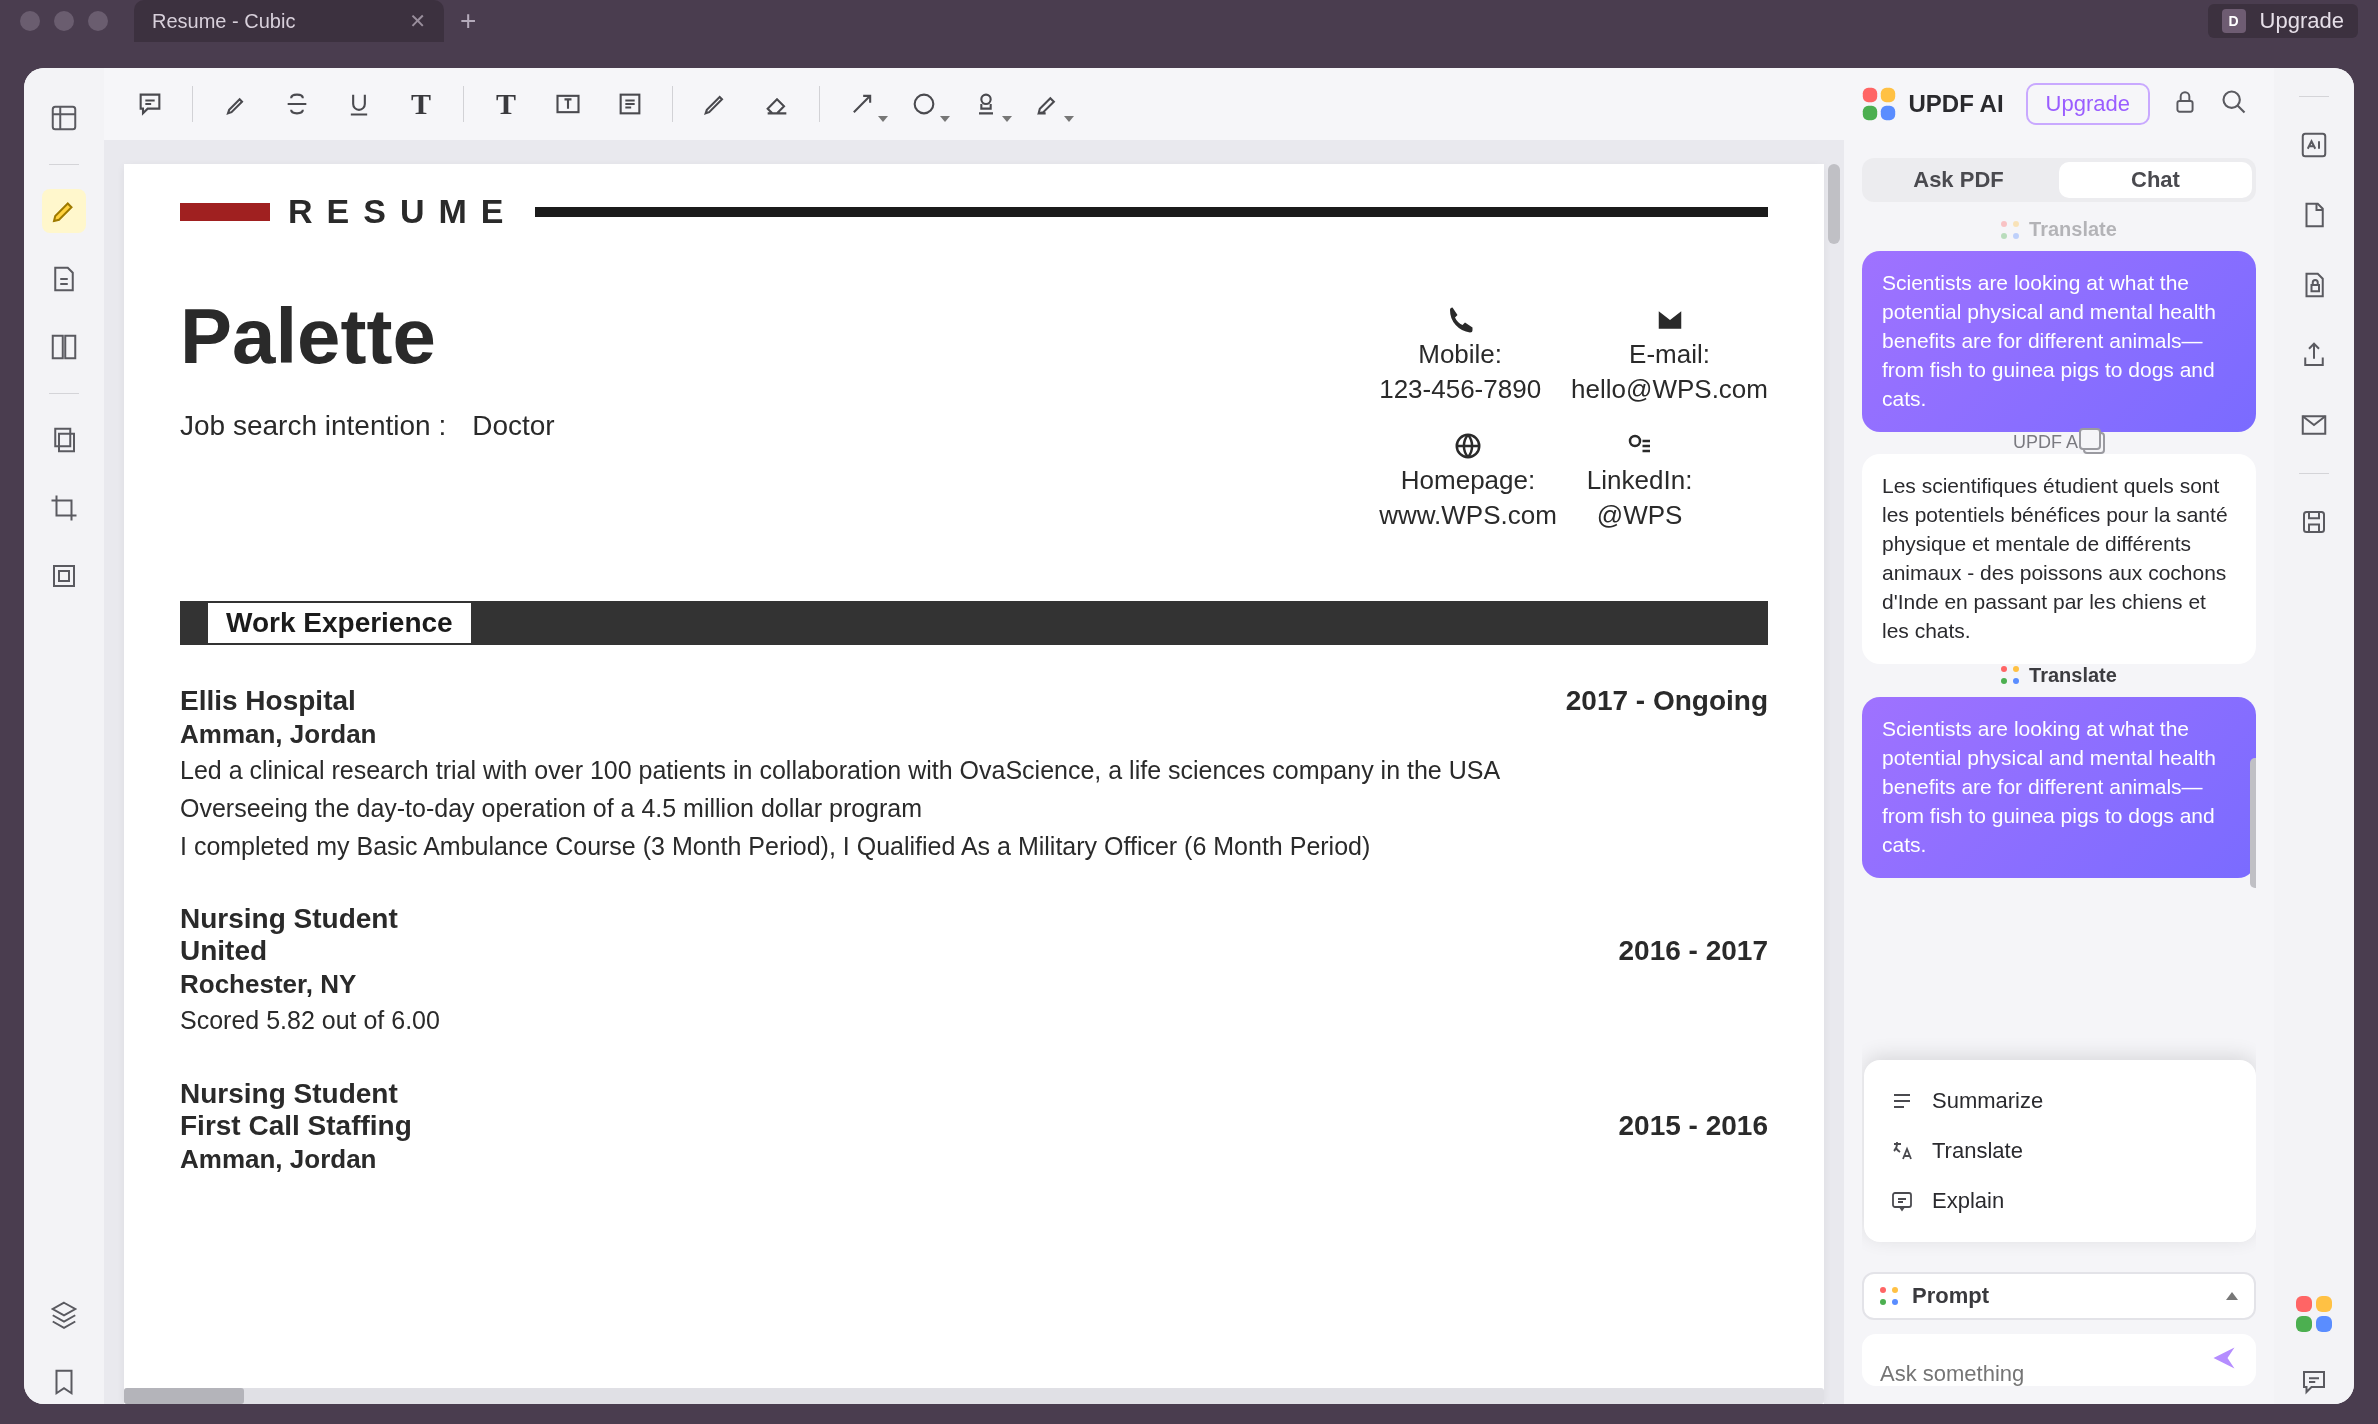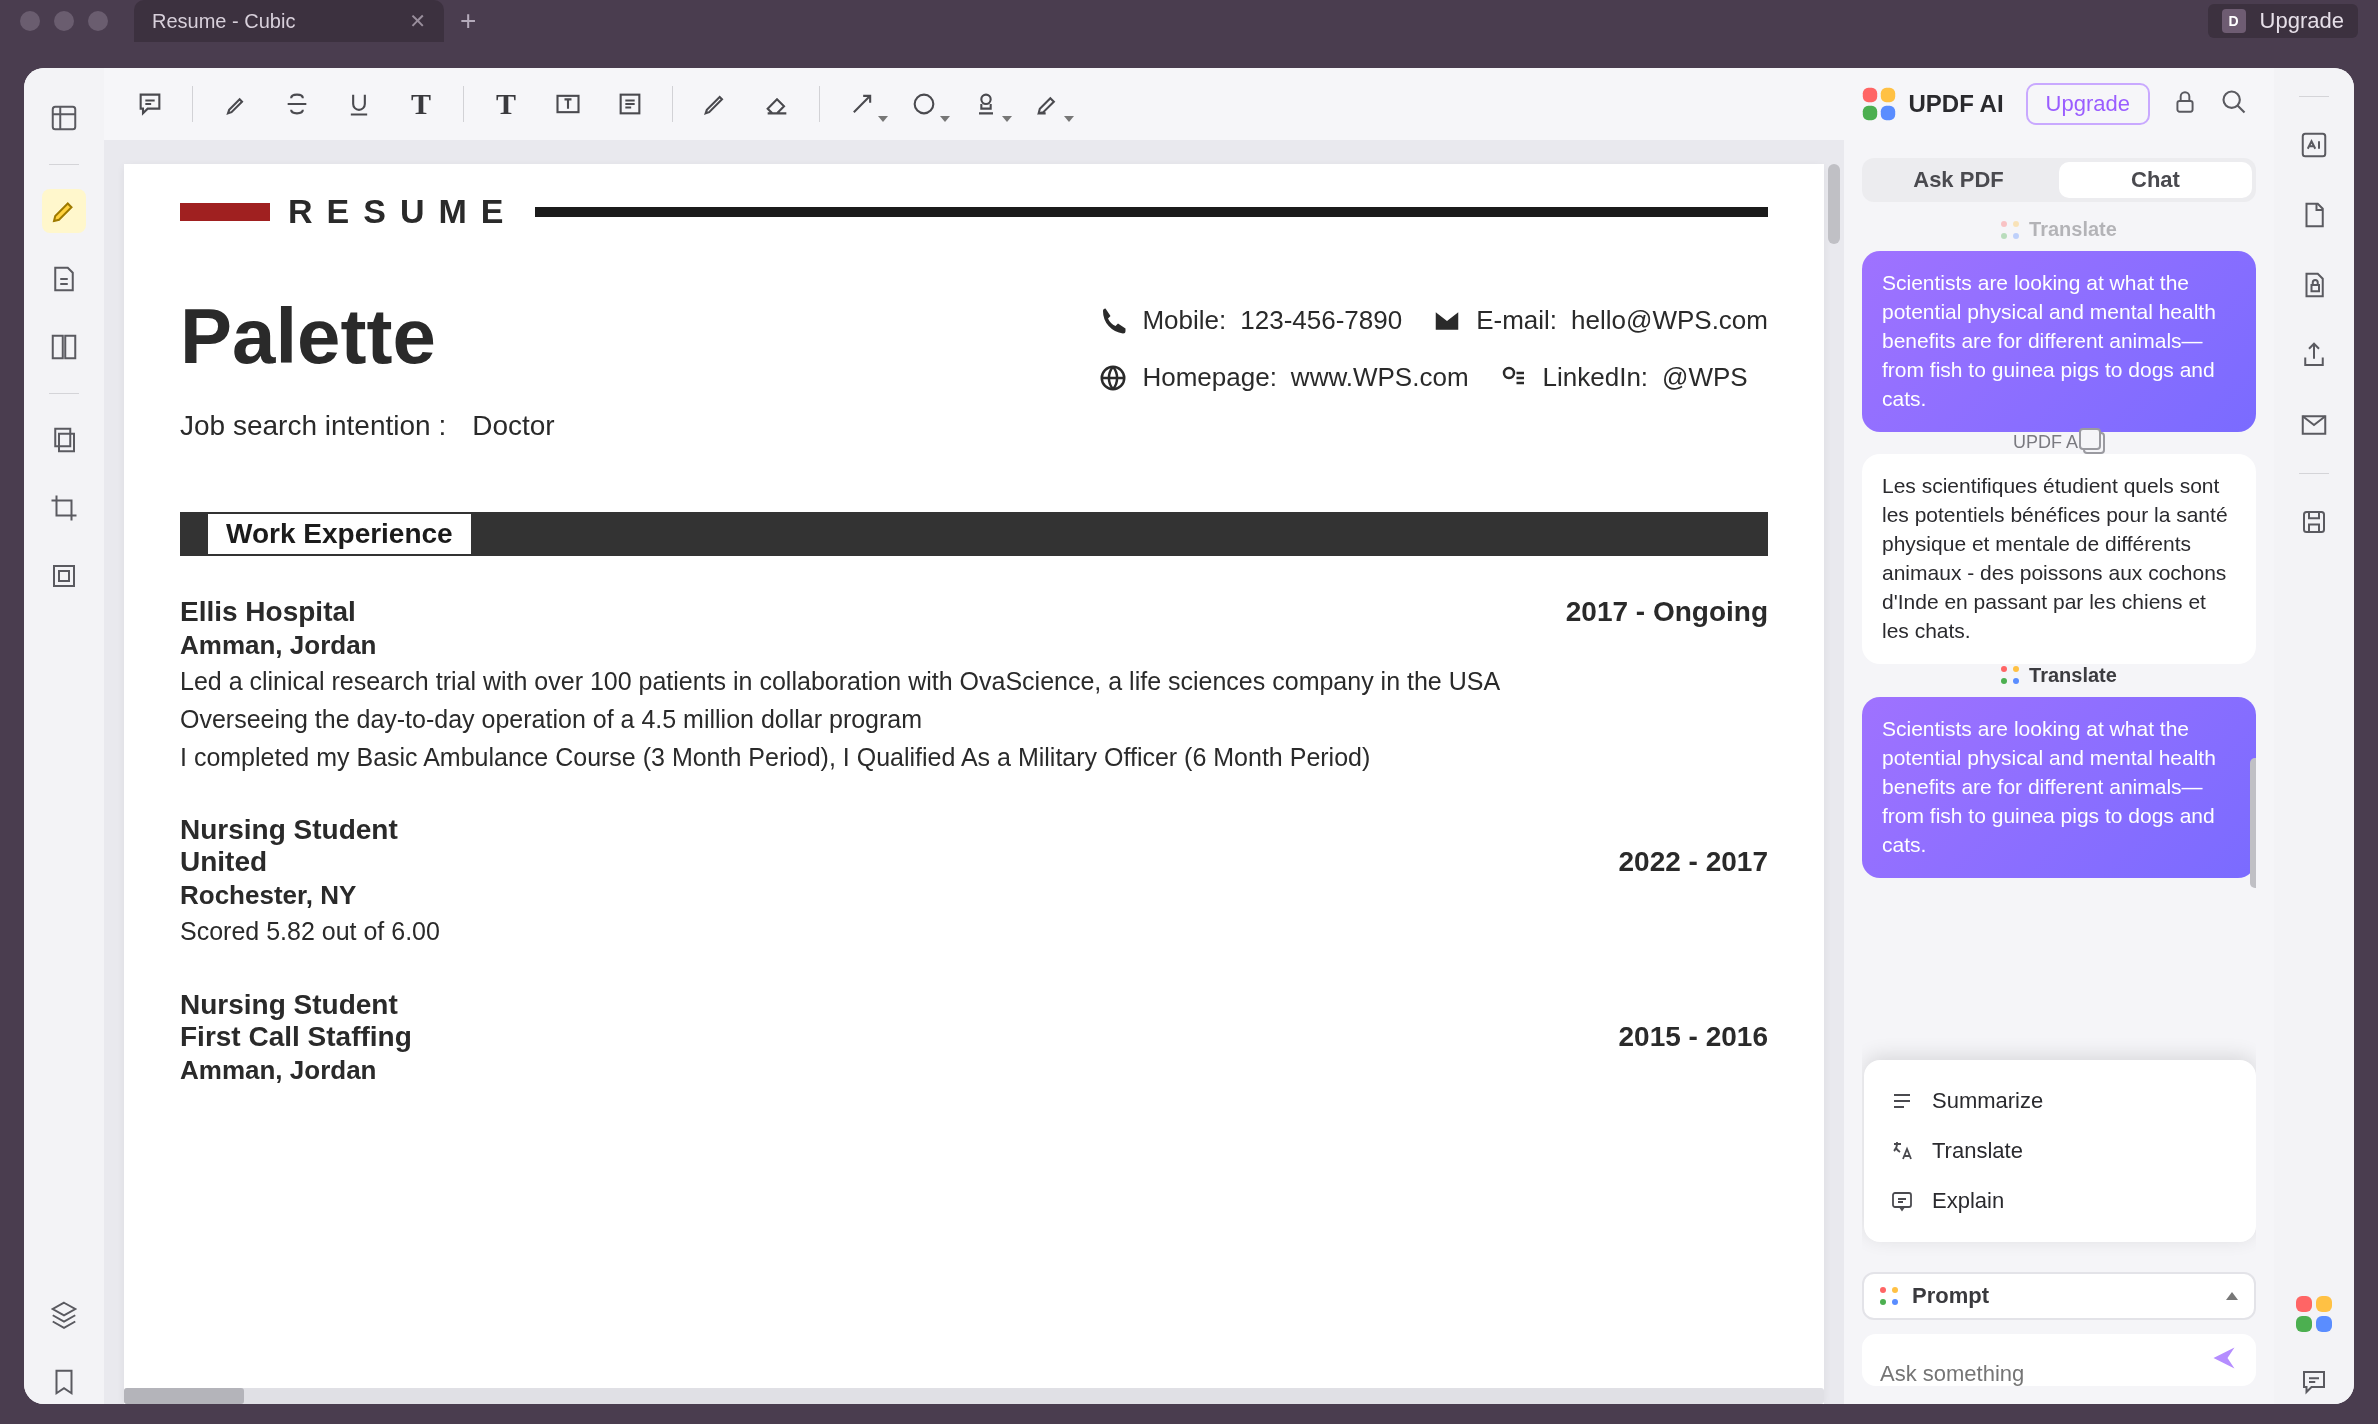--- a/index.html
+++ b/index.html
@@ -54,21 +54,21 @@
 
 .resume-top { display: flex; align-items: center; margin-bottom: 60px; }
 .red-block { width: 90px; height: 18px; background: #a02020; }
 .resume-title { font-size: 34px; font-weight: 700; letter-spacing: 14px; color: #2a2a2a; margin: 0 18px; }
 .black-line { flex: 1; height: 10px; background: #1b1b1b; }
 
 .name-row { display: flex; justify-content: space-between; align-items: flex-start; margin-bottom: 12px; }
 .big-name { font-size: 78px; font-weight: 800; color: #2a2a2a; }
 .contact-col { display: flex; flex-direction: column; gap: 26px; margin-top: 14px; }
 .contact-line { display: flex; align-items: center; gap: 30px; color: #2a2a2a; font-size: 26px; }
-.contact-line .ci { display: flex; align-items: center; gap: 14px; }
+.contact-line .ci { display: flex; align-items: center; gap: 4px; flex-direction: column; }
 .contact-line svg { width: 30px; height: 30px; fill: #2a2a2a; }
 .intent-left { display: flex; gap: 18px; }
 .section-bar { margin-top: 70px; height: 44px; background: #333333; color: #fff; display: flex; align-items: center; }
 .section-label { background: #fff; color: #1b1b1b; font-size: 28px; font-weight: 700; padding: 4px 18px; margin-left: 28px; }
 .job { margin-top: 40px; }
 .job-header { display: flex; justify-content: space-between; font-size: 28px; font-weight: 700; color: #2a2a2a; }
 .job-loc { font-size: 26px; font-weight: 600; color: #2a2a2a; margin-top: 2px;}
 .job-line { font-size: 25px; color: #2a2a2a; margin-top: 4px; line-height: 1.35; }
 .doc-bottom-bar { position:absolute; bottom:0; left:20px; right:20px; height:16px; background:#e0e0e5; border-radius:3px;}
 .doc-bottom-thumb { position:absolute; left:0; top:0; height:100%; width:120px; background:#b4b4ba; border-radius:3px;}
@@ -346,21 +346,21 @@
             <div class="job-line">Overseeing the day-to-day operation of a 4.5 million dollar program</div>
             <div class="job-line">I completed my Basic Ambulance Course (3 Month Period), I Qualified As a Military Officer (6 Month Period)</div>
           </div>
 
           <div class="job">
             <div class="job-header">
                 <span>Nursing Student</span>
               </div>
             <div class="job-header">
                 <span>United</span>
-                <span>2022 - 2017</span>
+                <span>2016 - 2017</span>
               </div>
             <div class="job-loc">Rochester, NY</div>
             <div class="job-line">Scored 5.82 out of 6.00</div>
           </div>
 
           <div class="job">
             <div class="job-header">
                 <span>Nursing Student</span>
               </div>
             <div class="job-header">

